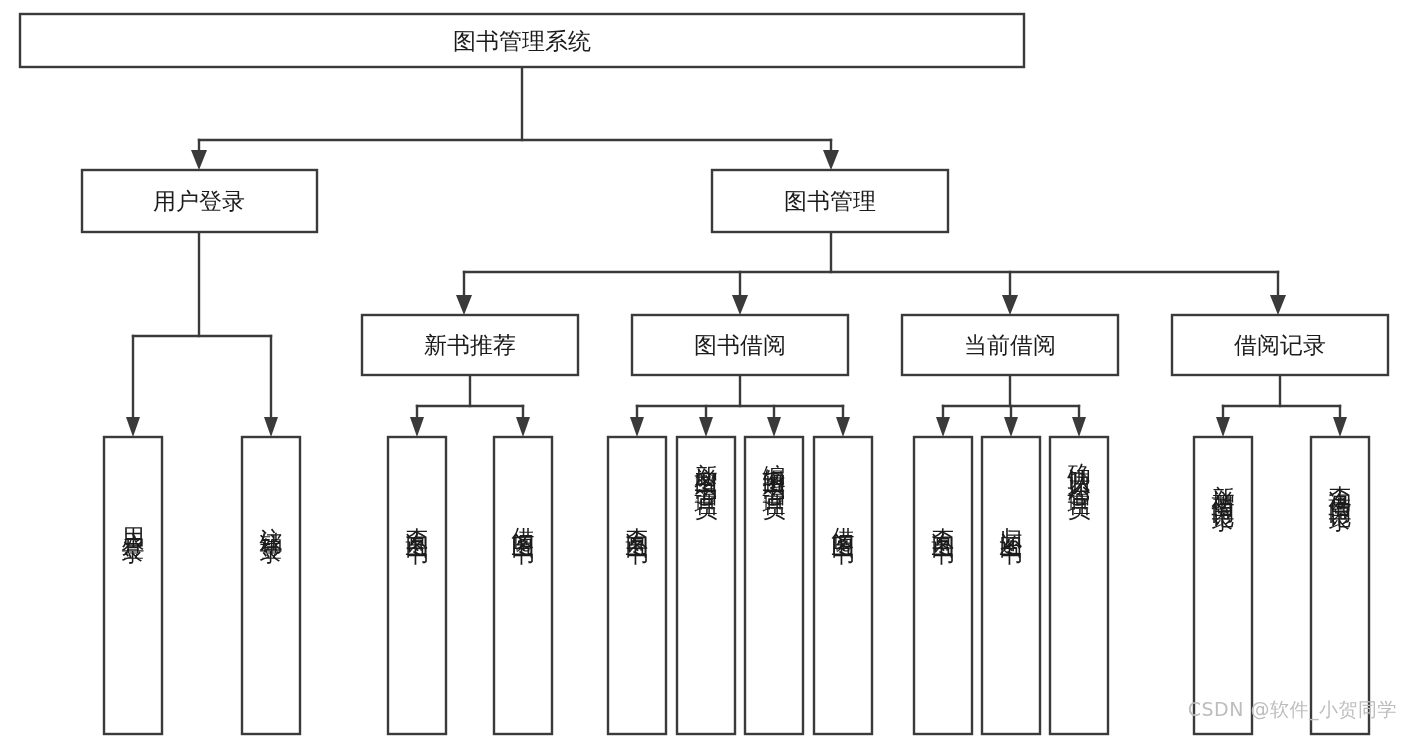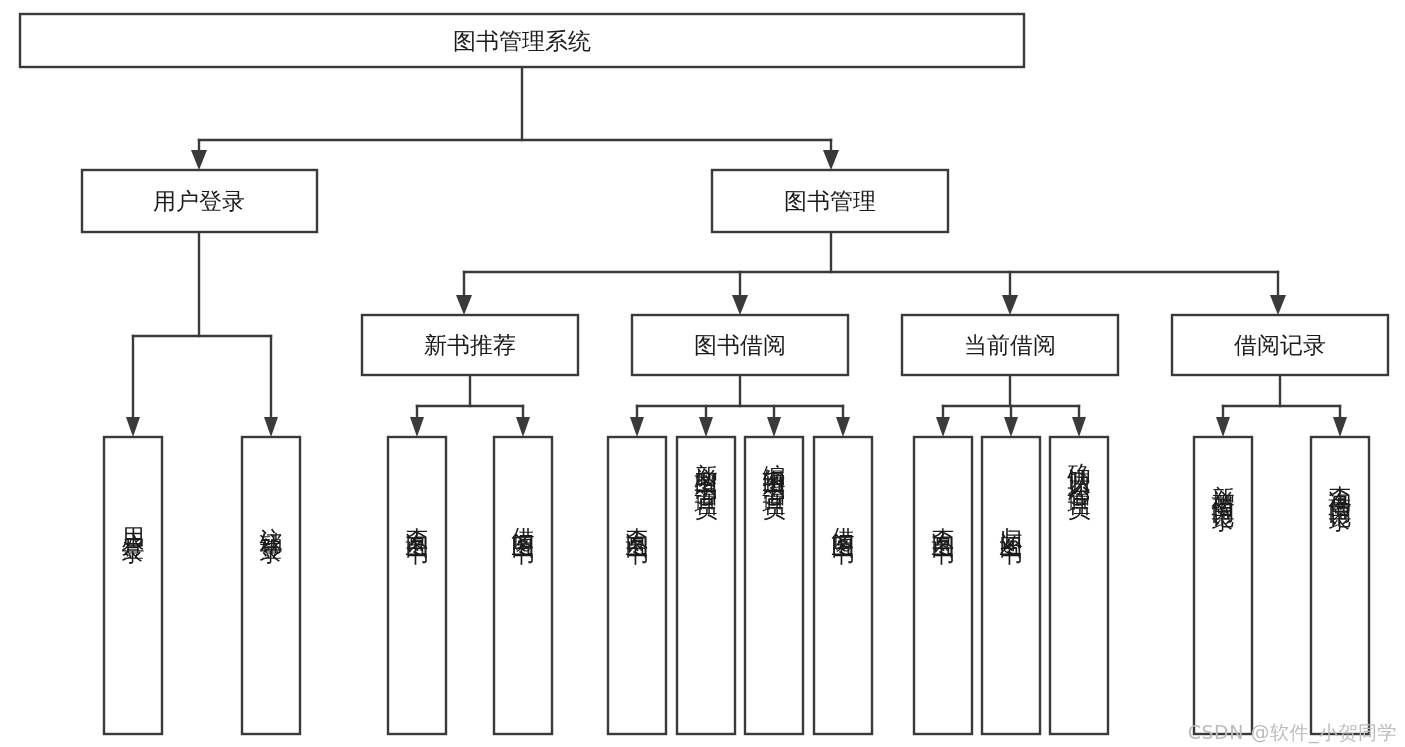--- a/index.html
+++ b/index.html
@@ -64,21 +64,21 @@
     font-family: "DejaVu Sans", "Liberation Sans", sans-serif;
     font-size: 23px;
     line-height: 1;
     letter-spacing: 5px;
     color: #1b1b1b;
     white-space: nowrap;
   }
   .watermark {
     position: absolute;
     right: 8px;
-    bottom: 1px;
+    bottom: 24px;
     font-family: "DejaVu Sans", "Liberation Sans", sans-serif;
     font-size: 19px;
     color: #bdbdbd;
     letter-spacing: 0.5px;
     white-space: nowrap;
   }
 </style>
 </head>
 <body>
 

